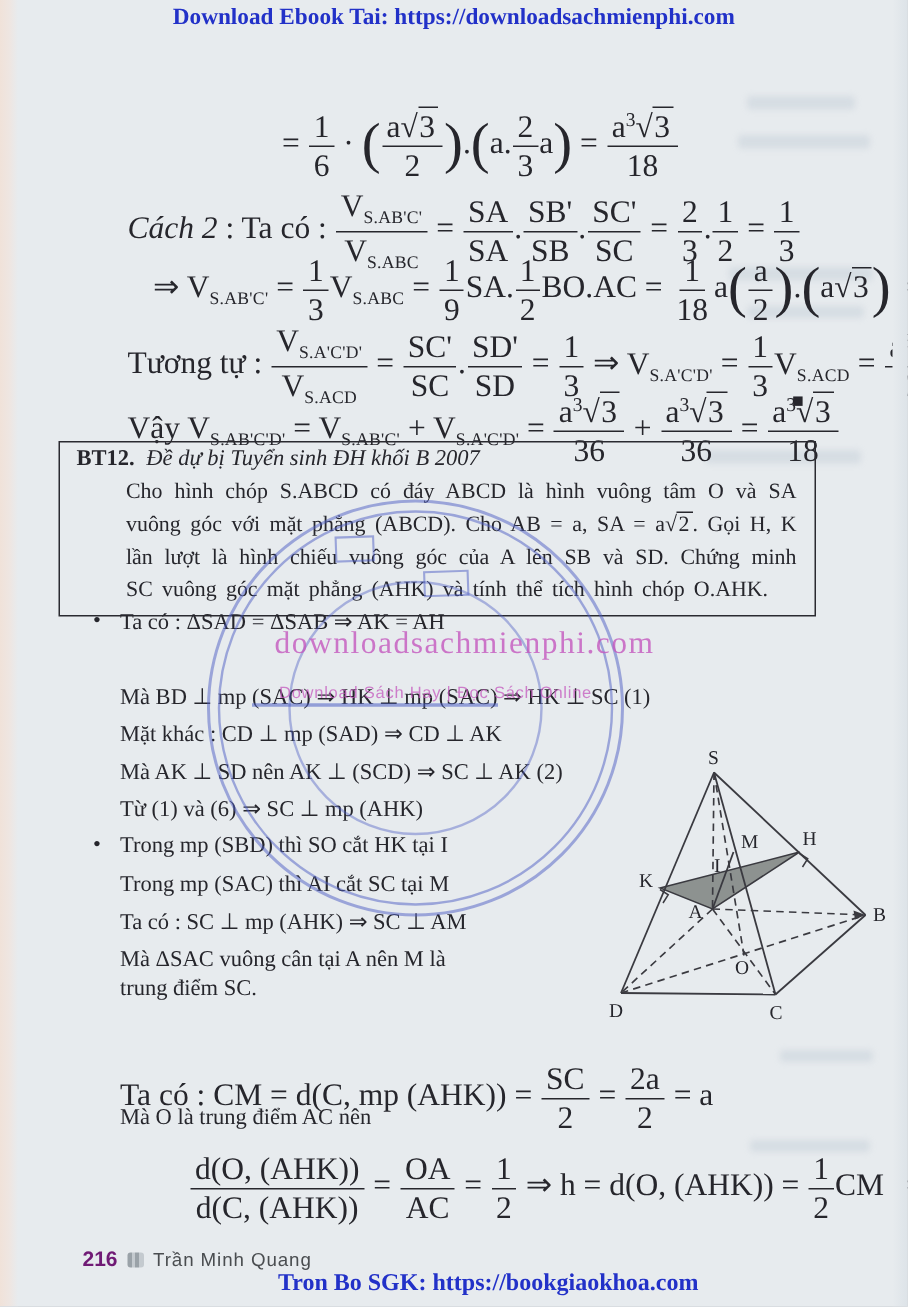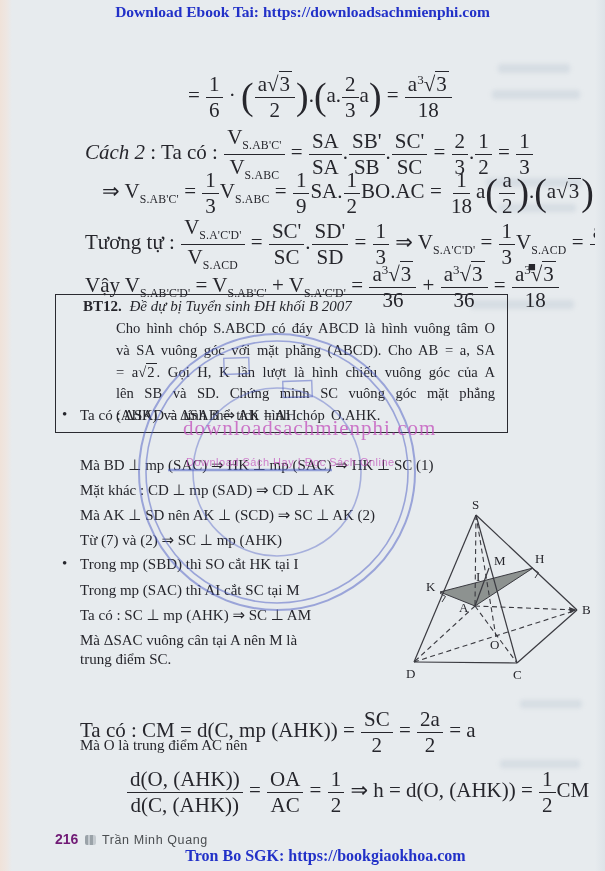--- a/index.html
+++ b/index.html
@@ -22,22 +22,22 @@
   .fr>.n{border-bottom:1.2px solid #26262c;padding:0 3px 1px;}
   .fr>.d{padding:1px 3px 0;}
   sub{font-size:.56em;vertical-align:-.42em;letter-spacing:.2px;}
   sup{font-size:.62em;vertical-align:.55em;}
   .sqrt{white-space:nowrap;}
   .sqrt>.rad{border-top:1.2px solid #26262c;padding:0 2px 0 1px;}
   .bp{font-size:1.8em;font-weight:300;vertical-align:middle;line-height:.85;display:inline-block;position:relative;top:-1px;}
   .it{font-style:italic;}
   .qed{position:absolute;left:528px;top:259px;font-size:13px;}
   
-  .pbox{position:absolute;left:55px;top:294px;width:453px;box-sizing:border-box;
-    border:1.6px solid #2a2a30;padding:3px 10px 5px 27px;background:transparent;}
+  .pbox{position:absolute;left:39px;top:294px;width:505px;box-sizing:border-box;
+    border:1.6px solid #2a2a30;padding:3px 10px 5px 11px;background:transparent;}
   .ptitle{font-size:15px;}
   .ptitle .pid{font-weight:bold;}
   .ptitle .pt{font-style:italic;margin-left:4px;}
   .pbody{margin:3px 2px 0 33px;font-size:14.6px;line-height:21.8px;
     text-align:justify;word-spacing:2.5px;white-space:normal;}
   .bullet{position:absolute;font-size:15px;}
   
   .fig{position:absolute;left:402px;top:497px;width:200px;height:198px;}
   .fig text{font-family:"Liberation Serif",serif;font-size:13px;fill:#26262c;}
   
@@ -161,21 +161,21 @@
       <span class="pt">Đề dự bị Tuyển sinh ĐH khối B 2007</span>
     </div>
     <div class="pbody">Cho hình chóp S.ABCD có đáy ABCD là hình vuông tâm O và SA vuông góc với mặt phẳng (ABCD). Cho AB = a, SA = a<span class="sqrt"><span>√</span><span class="rad">2</span></span>. Gọi H, K lần lượt là hình chiếu vuông góc của A lên SB và SD. Chứng minh SC vuông góc mặt phẳng (AHK) và tính thể tích hình chóp O.AHK.</div>
   </div>
 
   <div class="bullet" style="left:62px;top:406px;">•</div>
   <div class="t" style="left:80px;top:406px;">Ta có : ΔSAD = ΔSAB   ⇒ AK = AH</div>
   <div class="t" style="left:80px;top:456px;">Mà BD ⊥ mp (SAC)    ⇒ HK ⊥ mp (SAC)   ⇒ HK ⊥ SC    (1)</div>
   <div class="t" style="left:80px;top:481px;">Mặt khác :  CD ⊥ mp (SAD)   ⇒ CD ⊥ AK</div>
   <div class="t" style="left:80px;top:506px;">Mà AK ⊥ SD nên AK ⊥ (SCD) ⇒ SC ⊥ AK   (2)</div>
-  <div class="t" style="left:80px;top:531px;">Từ (7) và (2)  ⇒ SC ⊥ mp (AHK)</div>
+  <div class="t" style="left:80px;top:531px;">Từ (1) và (6)  ⇒ SC ⊥ mp (AHK)</div>
 
   <div class="bullet" style="left:62px;top:555px;">•</div>
   <div class="t" style="left:80px;top:555px;">Trong mp (SBD) thì SO cắt HK tại I</div>
   <div class="t" style="left:80px;top:581px;">Trong mp (SAC) thì AI cắt SC tại M</div>
   <div class="t" style="left:80px;top:606px;">Ta có :   SC ⊥ mp (AHK)   ⇒ SC ⊥ AM</div>
   <div class="t" style="left:80px;top:631px;">Mà ΔSAC vuông cân tại A nên M là</div>
   <div class="t" style="left:80px;top:650px;">trung điểm SC.</div>
 
   <div class="t math" style="left:80px;top:692px;">Ta có :   CM = d(C, mp (AHK)) = <span class="fr">
         <span class="n">SC</span>

